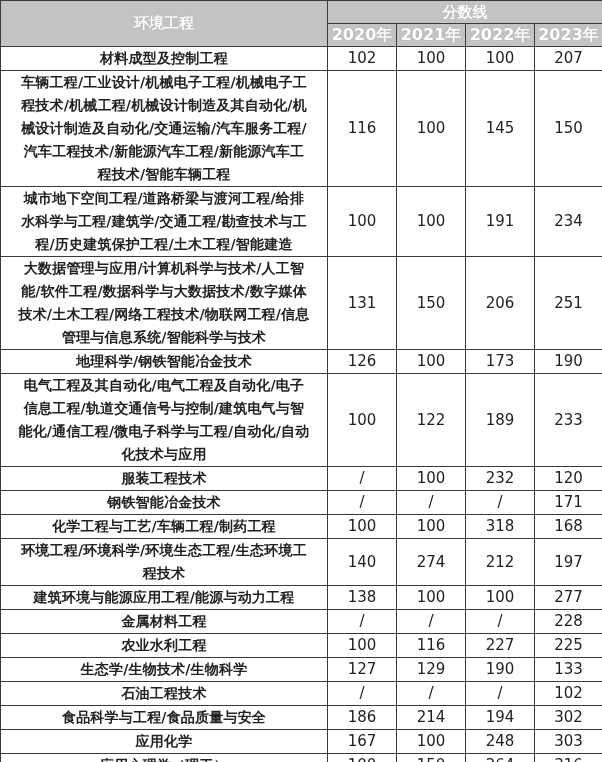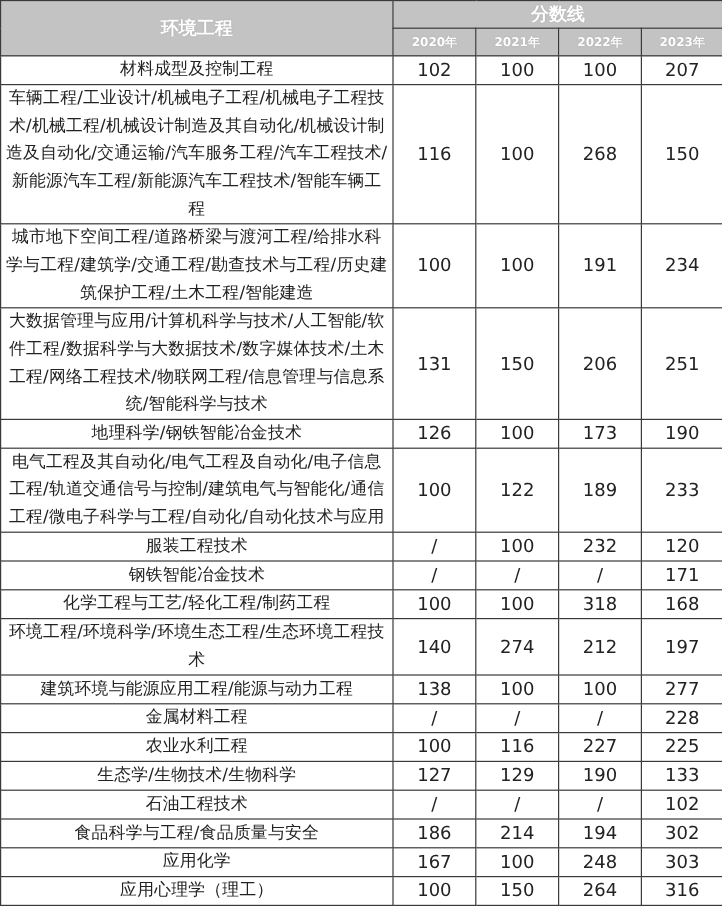--- a/index.html
+++ b/index.html
@@ -21,24 +21,24 @@
     padding: 0 2px;
   }
   th {
     background: #c3c3c3;
     color: #ffffff;
     font-weight: bold;
     font-size: 15px;
     text-shadow: 0 0 1px #9a9a9a;
   }
   thead tr.r1 th { height: 22px; }
-  thead tr.r2 th { height: 22px; font-size: 10px; }
+  thead tr.r2 th { height: 22px; font-size: 16px; }
   th.name-head { border-right: 1px solid #3a3a3a; }
   td { font-size: 14px; line-height: 23px; font-weight: normal; }
-  td.name { padding: 0 3px; letter-spacing: 0.2px; }
+  td.name { padding: 0 17px; letter-spacing: 0.2px; font-weight: bold; }
   td.num { font-size: 15px; }
   tr.h1 td { height: 22px; }
 </style>
 </head>
 <body>
 
 <table>
   <colgroup>
     <col class="c-name">
       <col class="c-yr">
@@ -63,21 +63,21 @@
       <td class="name">材料成型及控制工程</td>
       <td class="num">102</td>
       <td class="num">100</td>
       <td class="num">100</td>
       <td class="num">207</td>
     </tr>
     <tr>
       <td class="name">车辆工程/工业设计/机械电子工程/机械电子工程技术/机械工程/机械设计制造及其自动化/机械设计制造及自动化/交通运输/汽车服务工程/汽车工程技术/新能源汽车工程/新能源汽车工程技术/智能车辆工程</td>
       <td class="num">116</td>
       <td class="num">100</td>
-      <td class="num">268</td>
+      <td class="num">145</td>
       <td class="num">150</td>
     </tr>
     <tr>
       <td class="name">城市地下空间工程/道路桥梁与渡河工程/给排水科学与工程/建筑学/交通工程/勘查技术与工程/历史建筑保护工程/土木工程/智能建造</td>
       <td class="num">100</td>
       <td class="num">100</td>
       <td class="num">191</td>
       <td class="num">234</td>
     </tr>
     <tr>
@@ -109,21 +109,21 @@
       <td class="num">120</td>
     </tr>
     <tr class="h1">
       <td class="name">钢铁智能冶金技术</td>
       <td class="num">/</td>
       <td class="num">/</td>
       <td class="num">/</td>
       <td class="num">171</td>
     </tr>
     <tr class="h1">
-      <td class="name">化学工程与工艺/轻化工程/制药工程</td>
+      <td class="name">化学工程与工艺/车辆工程/制药工程</td>
       <td class="num">100</td>
       <td class="num">100</td>
       <td class="num">318</td>
       <td class="num">168</td>
     </tr>
     <tr>
       <td class="name">环境工程/环境科学/环境生态工程/生态环境工程技术</td>
       <td class="num">140</td>
       <td class="num">274</td>
       <td class="num">212</td>

